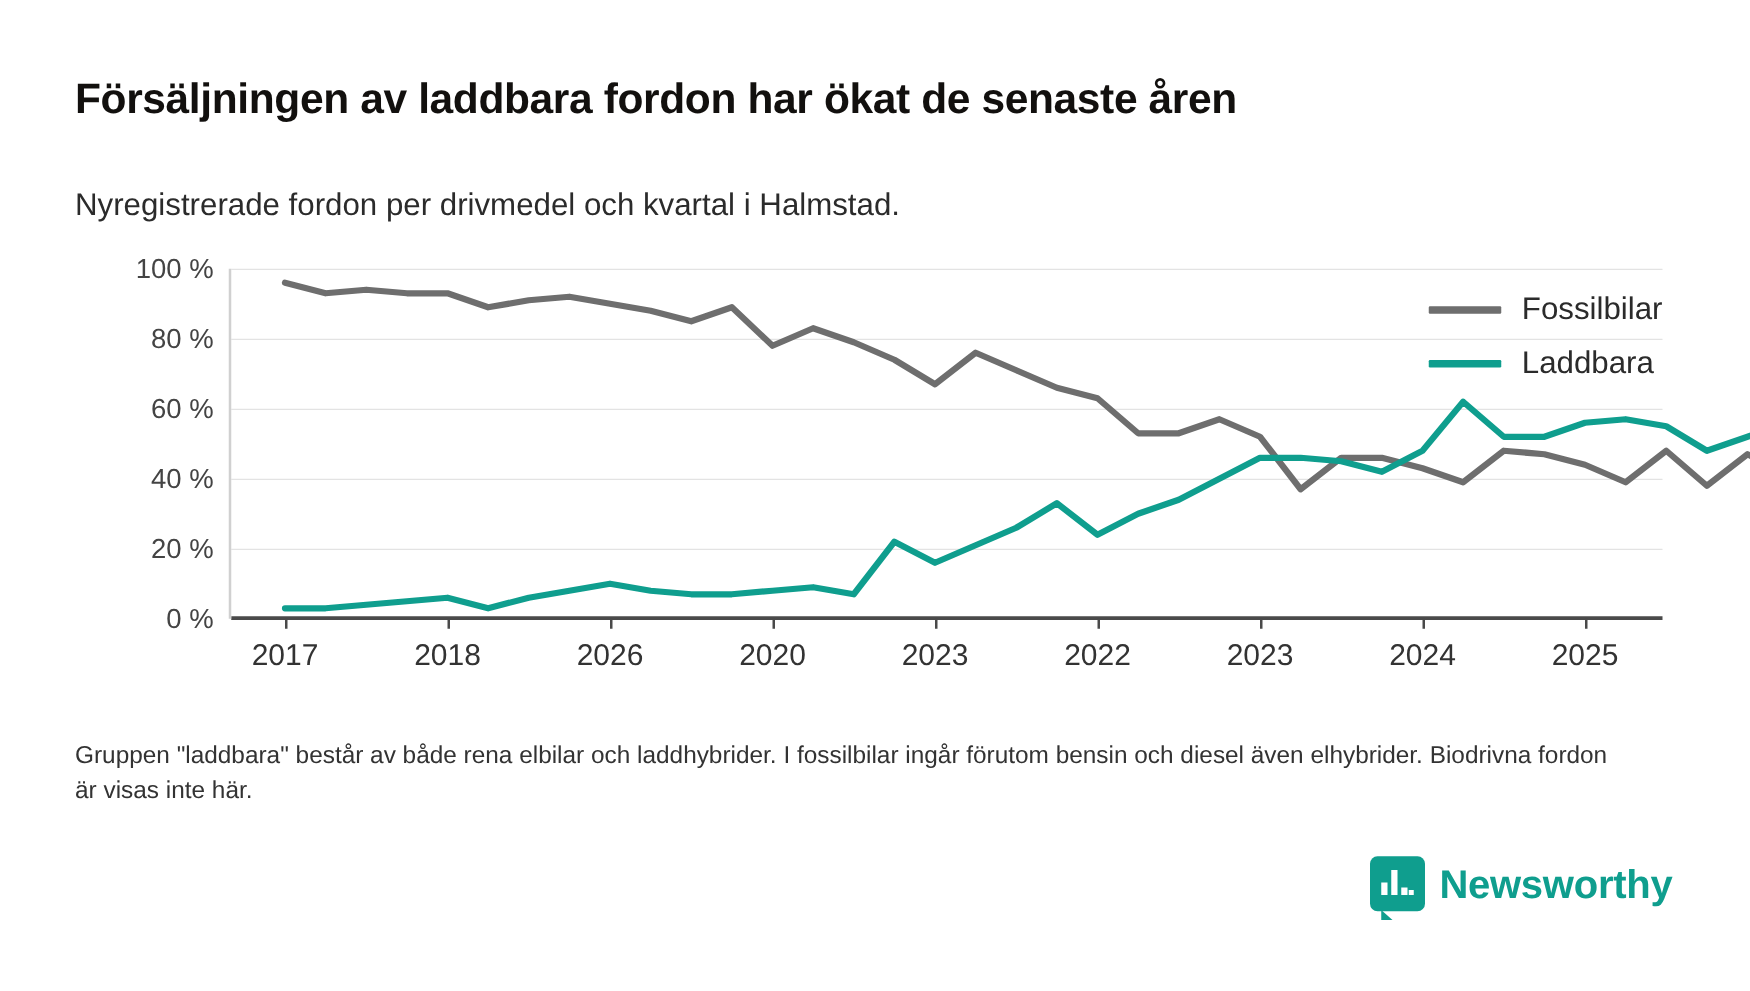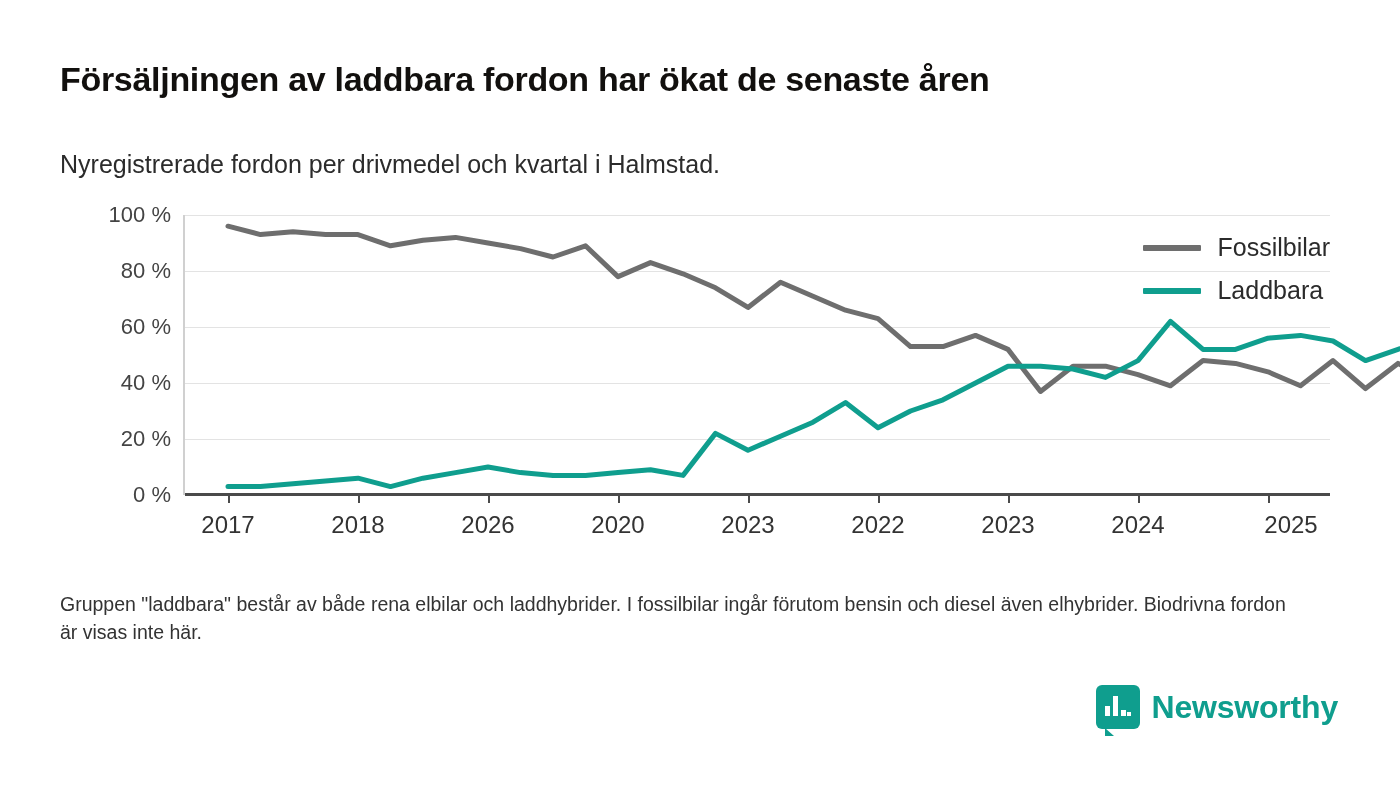--- a/index.html
+++ b/index.html
@@ -219,21 +219,21 @@
       <div class="xtickmark" style="left:1083px;"></div>
 
       <div class="xtick" style="left:43px;">2017</div>
       <div class="xtick" style="left:173px;">2018</div>
       <div class="xtick" style="left:303px;">2026</div>
       <div class="xtick" style="left:433px;">2020</div>
       <div class="xtick" style="left:563px;">2023</div>
       <div class="xtick" style="left:693px;">2022</div>
       <div class="xtick" style="left:823px;">2023</div>
       <div class="xtick" style="left:953px;">2024</div>
-      <div class="xtick" style="left:1083px;margin-left:23px;">2025</div>
+      <div class="xtick" style="left:1083px;">2025</div>
 
       <svg class="lines" id="series-svg" width="1145" height="280">
           <polyline points="43.0,11.2 75.5,19.6 108.0,16.8 140.5,19.6 173.0,19.6 205.5,30.8 238.0,25.2 270.5,22.4 303.0,28.0 335.5,33.6 368.0,42.0 400.5,30.8 433.0,61.6 465.5,47.6 498.0,58.8 530.5,72.8 563.0,92.4 595.5,67.2 628.0,81.2 660.5,95.2 693.0,103.6 725.5,131.6 758.0,131.6 790.5,120.4 823.0,134.4 855.5,176.4 888.0,151.2 920.5,151.2 953.0,159.6 985.5,170.8 1018.0,145.6 1050.5,148.4 1083.0,156.8 1115.5,170.8 1148.0,145.6 1180.5,173.6 1213.0,148.4 1245.5,165.2" fill="none" stroke="#6e6e6e" stroke-width="5" stroke-linejoin="round" stroke-linecap="round"></polyline>
           <polyline points="43.0,271.6 75.5,271.6 108.0,268.8 140.5,266.0 173.0,263.2 205.5,271.6 238.0,263.2 270.5,257.6 303.0,252.0 335.5,257.6 368.0,260.4 400.5,260.4 433.0,257.6 465.5,254.8 498.0,260.4 530.5,218.4 563.0,235.2 595.5,221.2 628.0,207.2 660.5,187.6 693.0,212.8 725.5,196.0 758.0,184.8 790.5,168.0 823.0,151.2 855.5,151.2 888.0,154.0 920.5,162.4 953.0,145.6 985.5,106.4 1018.0,134.4 1050.5,134.4 1083.0,123.2 1115.5,120.4 1148.0,126.0 1180.5,145.6 1213.0,134.4 1245.5,123.2 1278.0,112.0 1310.5,137.2 1343.0,109.2 1375.5,134.4 1408.0,112.0" fill="none" stroke="#0f9e8e" stroke-width="5" stroke-linejoin="round" stroke-linecap="round"></polyline>
         </svg>
     </div>
 
     <div class="legend">
       <div class="legend-row">
         <span class="legend-swatch" id="sw0" style="background: rgb(110, 110, 110);"></span>

